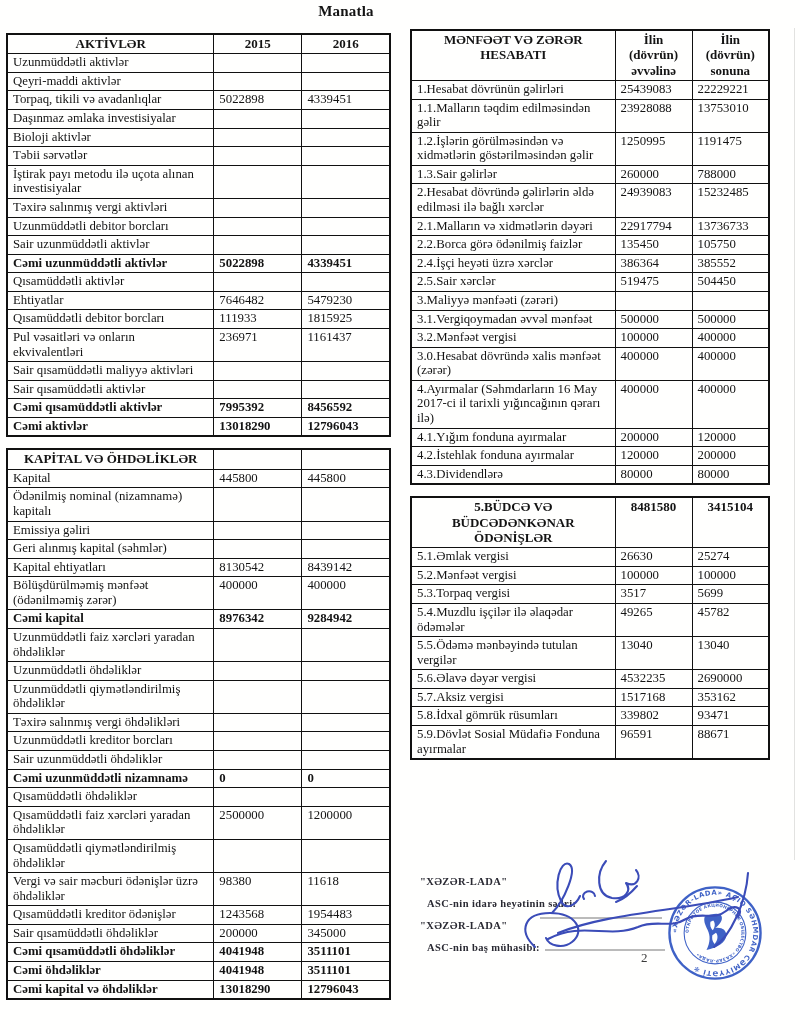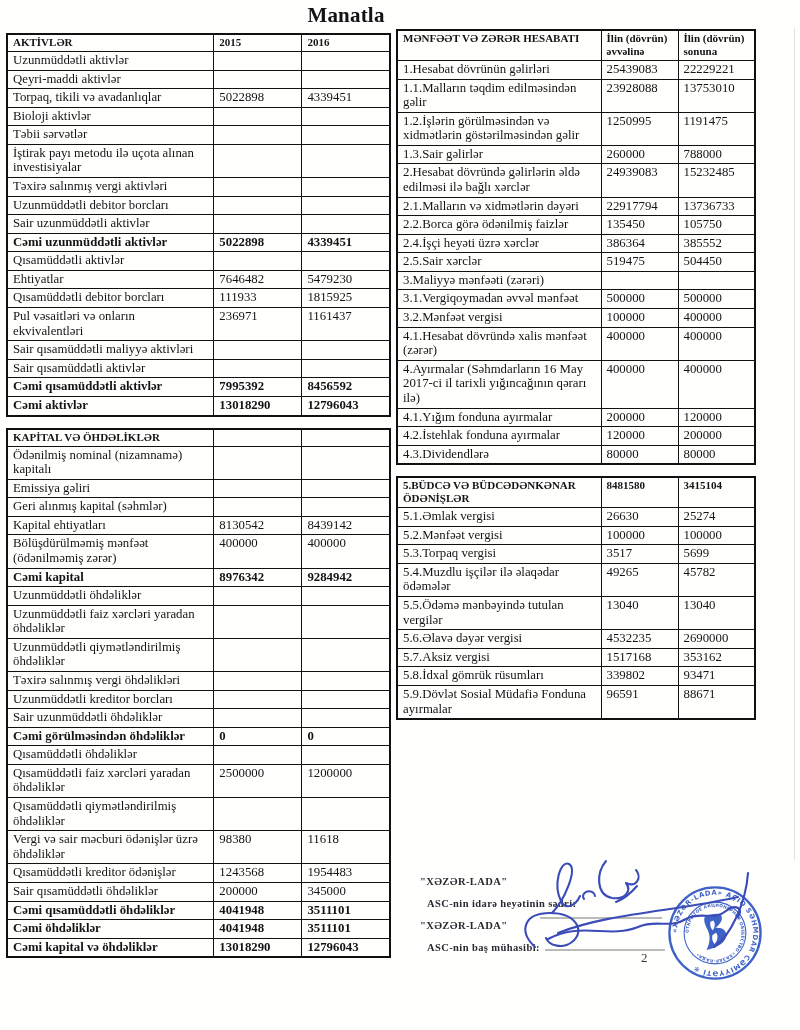--- a/index.html
+++ b/index.html
@@ -3,35 +3,35 @@
 <meta charset="utf-8">
 <style>
   html,body { margin:0; padding:0; background:#ffffff; }
   .page {
     position:relative; width:800px; height:1030px; background:#fffffe;
     font-family:"Liberation Serif","DejaVu Serif",serif; color:#141414;
     overflow:hidden;
   }
   .title {
     position:absolute; left:246px; top:3px; width:200px; text-align:center;
-    font-size:21px; font-weight:bold; letter-spacing:0.2px;
+    font-size:15px; font-weight:bold; letter-spacing:0.2px;
   }
   .col { position:absolute; }
   .col.left  { left:6px;   top:33px; width:385px; }
-  .col.right { left:396px; top:29px; width:360px; }
+  .col.right { left:410px; top:29px; width:360px; }
 
   table.doc-table {
     border-collapse:collapse; width:100%; table-layout:fixed;
     border:2.4px solid #111; margin-bottom:11px;
   }
   .doc-table th, .doc-table td {
     border:1.5px solid #111; padding:1px 5px 2px 5px; vertical-align:top;
     text-align:left; font-size:12.8px; line-height:1.14; overflow-wrap:break-word;
   }
-  .doc-table th { font-weight:bold; font-size:11px; line-height:1.18; }
+  .doc-table th { font-weight:bold; font-size:13px; line-height:1.18;text-align:center; }
   .doc-table tr.b td { font-weight:bold;margin-left:15px; }
 
   col.c-lbl  { width:54%;   }
   col.c-val  { width:23%;   }
   col.c-lbl-r{ width:57%;   }
   col.c-val-r{ width:21.5%; }
 
   .sig-label {
     position:absolute; font-size:10.5px; font-weight:bold; color:#2a2a33;
     letter-spacing:0.4px;
@@ -76,20 +76,25 @@
             <td></td>
             <td></td>
           </tr>
 
           <tr>
             <td>Torpaq, tikili və avadanlıqlar</td>
             <td>5022898</td>
             <td>4339451</td>
           </tr>
 
+          <tr>
+            <td>Daşınmaz əmlaka investisiyalar</td>
+            <td></td>
+            <td></td>
+          </tr>
 
           <tr>
             <td>Bioloji aktivlər</td>
             <td></td>
             <td></td>
           </tr>
 
           <tr>
             <td>Təbii sərvətlər</td>
             <td></td>
@@ -184,20 +189,25 @@
         </colgroup>
       <thead>
         <tr>
           <th>KAPİTAL VƏ ÖHDƏLİKLƏR</th>
           <th></th>
           <th></th>
         </tr>
       </thead>
       <tbody>
 
+          <tr>
+            <td>Kapital</td>
+            <td>445800</td>
+            <td>445800</td>
+          </tr>
 
           <tr>
             <td>Ödənilmiş nominal (nizamnamə) kapitalı</td>
             <td></td>
             <td></td>
           </tr>
 
           <tr>
             <td>Emissiya gəliri</td>
             <td></td>
@@ -222,32 +232,32 @@
             <td>400000</td>
           </tr>
 
           <tr class="b">
             <td>Cəmi kapital</td>
             <td>8976342</td>
             <td>9284942</td>
           </tr>
 
           <tr>
+            <td>Uzunmüddətli faiz xərcləri yaradan öhdəliklər</td>
+            <td></td>
+            <td></td>
+          </tr>
+
+          <tr>
             <td>Uzunmüddətli öhdəliklər</td>
             <td></td>
             <td></td>
           </tr>
 
           <tr>
-            <td>Uzunmüddətli faiz xərcləri yaradan öhdəliklər</td>
-            <td></td>
-            <td></td>
-          </tr>
-
-          <tr>
             <td>Uzunmüddətli qiymətləndirilmiş öhdəliklər</td>
             <td></td>
             <td></td>
           </tr>
 
           <tr>
             <td>Təxirə salınmış vergi öhdəlikləri</td>
             <td></td>
             <td></td>
           </tr>
@@ -258,21 +268,21 @@
             <td></td>
           </tr>
 
           <tr>
             <td>Sair uzunmüddətli öhdəliklər</td>
             <td></td>
             <td></td>
           </tr>
 
           <tr class="b">
-            <td>Cəmi görülməsindən öhdəliklər</td>
+            <td>Cəmi uzunmüddətli nizamnamə</td>
             <td>0</td>
             <td>0</td>
           </tr>
 
           <tr>
             <td>Qısamüddətli öhdəliklər</td>
             <td></td>
             <td></td>
           </tr>
 
@@ -411,21 +421,21 @@
             <td>500000</td>
           </tr>
 
           <tr>
             <td>3.2.Mənfəət vergisi</td>
             <td>100000</td>
             <td>400000</td>
           </tr>
 
           <tr>
-            <td>4.1.Hesabat dövründə xalis mənfəət (zərər)</td>
+            <td>3.0.Hesabat dövründə xalis mənfəət (zərər)</td>
             <td>400000</td>
             <td>400000</td>
           </tr>
 
           <tr>
             <td>4.Ayırmalar (Səhmdarların 16 May 2017-ci il tarixli yığıncağının qərarı ilə)</td>
             <td>400000</td>
             <td>400000</td>
           </tr>
 

